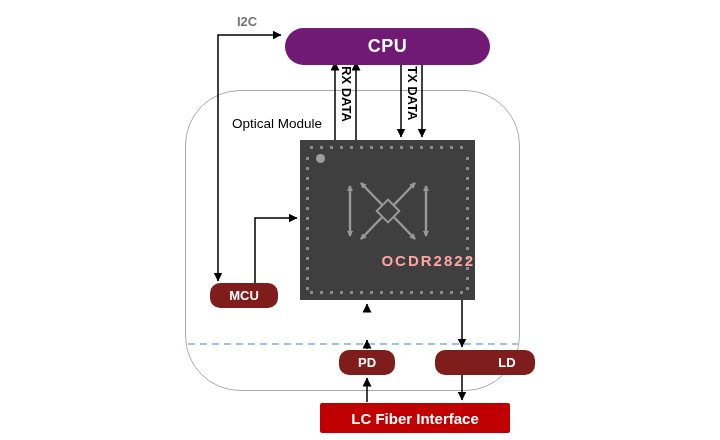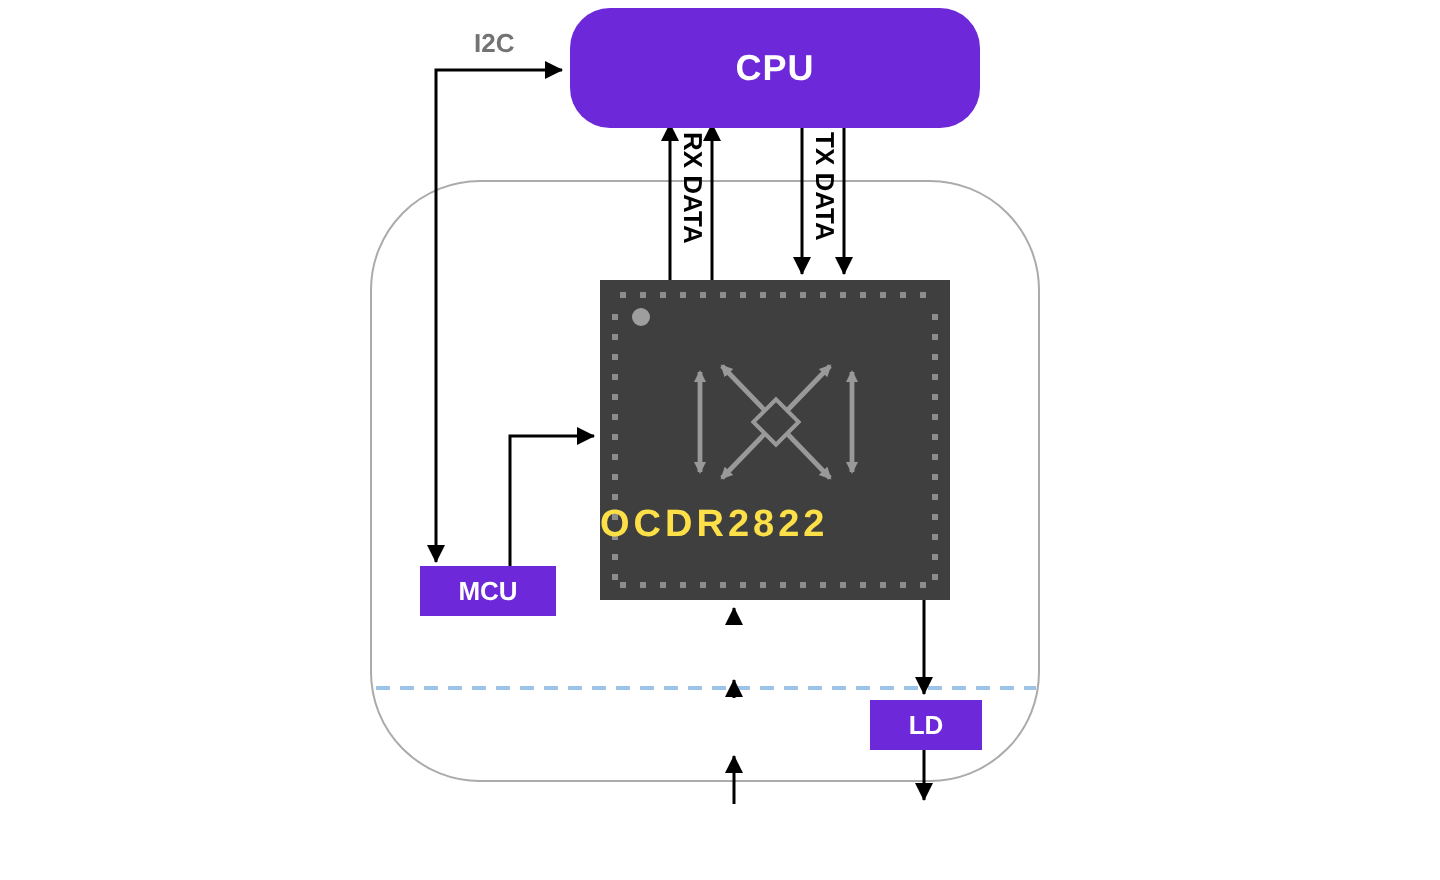--- a/index.html
+++ b/index.html
@@ -1,20 +1,20 @@
 <!DOCTYPE html>
 <html><head>
 <meta charset="utf-8">
 <style>
   html,body{margin:0;padding:0;background:#fff;}
   .canvas{position:relative;width:720px;height:440px;background:#fff;
           font-family:"Liberation Sans",sans-serif;overflow:hidden;}
 
   
-  .cpu{position:absolute;left:285px;top:4px;width:205px;height:60px;background:#6d28d9;
+  .cpu{position:absolute;left:285px;top:28px;width:205px;height:37px;background:#701a75;
        border-radius:20px;color:#fff;font-weight:bold;font-size:18px;
        display:flex;align-items:center;justify-content:center;z-index:4;letter-spacing:.5px;}
   .fiber{position:absolute;left:320px;top:403px;width:190px;height:30px;background:#C00000;
        border-radius:2px;color:#fff;font-weight:bold;font-size:15px;
        display:flex;align-items:center;justify-content:center;z-index:4;}
 
   
   .module{position:absolute;left:185px;top:90px;width:333px;height:299px;
           border:1.5px solid #ABABAB;border-radius:55px;z-index:1;background:#fff;}
   .module-label{position:absolute;left:232px;top:116px;font-size:13.5px;color:#000;z-index:4;}
@@ -24,50 +24,52 @@
   
   .chip{position:absolute;left:300px;top:140px;width:175px;height:160px;background:#3F3F3F;z-index:2;}
   .pins-top,.pins-bottom{position:absolute;left:10px;right:10px;height:3px;
           background:repeating-linear-gradient(90deg,#8C8C8C 0 3px,transparent 3px 10px);}
   .pins-top{top:6px;}  .pins-bottom{bottom:6px;}
   .pins-left,.pins-right{position:absolute;top:10px;bottom:10px;width:3px;
           background:repeating-linear-gradient(0deg,#8C8C8C 0 3px,transparent 3px 10px);}
   .pins-left{left:6px;} .pins-right{right:6px;}
   .chip-dot{position:absolute;left:16px;top:14px;width:9px;height:9px;border-radius:50%;background:#9E9E9E;}
   .chip-logo{position:absolute;left:50%;top:34px;transform:translateX(-50%);}
-  .chip-name{position:absolute;left:0;right:0;top:112px;text-align:left;color:#fde047;
-          font-size:19px;font-weight:bold;letter-spacing:2px;}
+  .chip-name{position:absolute;left:0;right:0;top:112px;text-align:right;color:#fca5a5;
+          font-size:15px;font-weight:bold;letter-spacing:2px;}
 
   
-  .blk{position:absolute;background:#6d28d9;border-radius:0;color:#fff;font-weight:bold;
+  .blk{position:absolute;background:#7f1d1d;border-radius:10px;color:#fff;font-weight:bold;
        font-size:13px;display:flex;align-items:center;justify-content:center;z-index:2;}
   .blk-mcu{left:210px;top:283px;width:68px;height:25px;}
   .blk-tia{left:339px;top:313px;width:56px;height:24px;}
   .blk-power{left:204px;top:355px;width:81px;height:25px;}
   .blk-pd{left:339px;top:350px;width:56px;height:25px;}
-  .blk-ld{left:435px;top:350px;width:56px;height:25px;}
+  .blk-ld{left:435px;top:350px;width:56px;height:25px;padding-left:44px;}
 
   
   .i2c-label{position:absolute;left:237px;top:14px;font-size:13px;font-weight:bold;color:#737373;z-index:4;}
   .vlabel{position:absolute;writing-mode:vertical-rl;text-orientation:mixed;
           font-size:13px;font-weight:bold;color:#000;z-index:4;}
   .rx-label{left:339px;top:66px;}
   .tx-label{left:405px;top:66px;}
 
   .connectors{position:absolute;left:0;top:0;z-index:3;pointer-events:none;}
 </style>
 </head>
 <body>
 
 <div class="canvas">
 
   <div class="module"></div>
   <div class="dashline"></div>
+  <div class="module-label">Optical Module</div>
 
   <div class="cpu">CPU</div>
+  <div class="fiber">LC Fiber Interface</div>
 
   <div class="chip">
     <div class="pins-top"></div>
     <div class="pins-bottom"></div>
     <div class="pins-left"></div>
     <div class="pins-right"></div>
     <div class="chip-dot"></div>
     <svg class="chip-logo" width="88" height="74" viewBox="0 0 88 74">
       <defs>
         <marker id="lm" markerWidth="8" markerHeight="8" refX="5" refY="3" orient="auto" markerUnits="userSpaceOnUse">
@@ -84,20 +86,21 @@
         <line x1="44" y1="37" x2="71" y2="65" marker-end="url(#lm)"></line>
         <line x1="6" y1="12" x2="6" y2="62" marker-start="url(#lms)" marker-end="url(#lm)"></line>
         <line x1="82" y1="12" x2="82" y2="62" marker-start="url(#lms)" marker-end="url(#lm)"></line>
       </g>
       <rect x="36" y="29" width="16" height="16" fill="#3F3F3F" stroke="#999999" stroke-width="2" transform="rotate(45 44 37)"></rect>
     </svg>
     <div class="chip-name">OCDR2822</div>
   </div>
 
   <div class="blk blk-mcu">MCU</div>
+  <div class="blk blk-pd">PD</div>
   <div class="blk blk-ld">LD</div>
 
   <div class="i2c-label">I2C</div>
   <div class="vlabel rx-label">RX DATA</div>
   <div class="vlabel tx-label">TX DATA</div>
 
   <svg class="connectors" width="720" height="440">
     <defs>
       <marker id="ah" markerWidth="10" markerHeight="9" refX="8.5" refY="4.5" orient="auto" markerUnits="userSpaceOnUse">
         <path d="M0,0 L9,4.5 L0,9 z" fill="#000000"></path>

